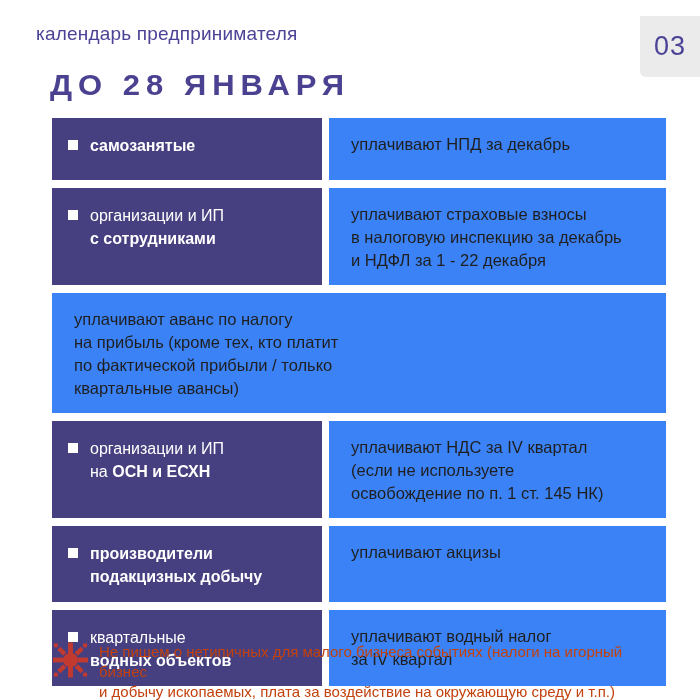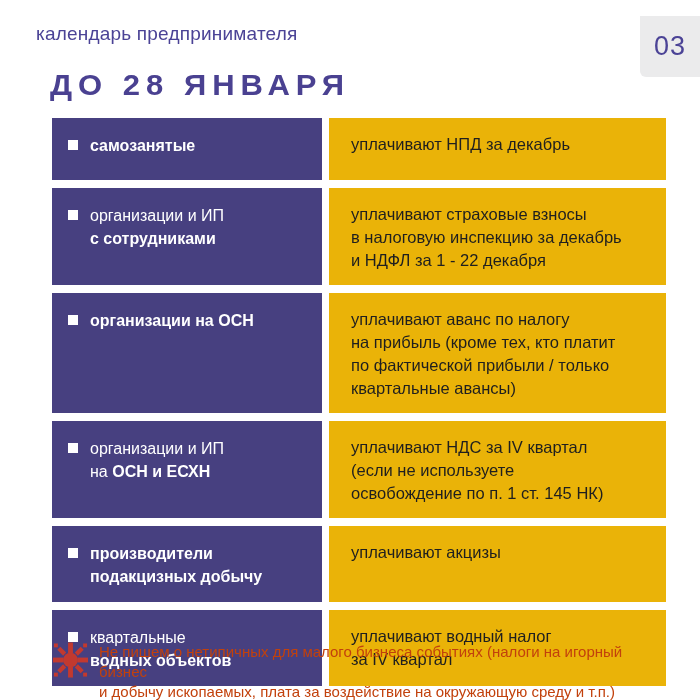--- a/index.html
+++ b/index.html
@@ -43,21 +43,21 @@
 
   .cell-left{
     width:270px;box-sizing:border-box;background:#474080;color:#ffffff;
     padding:16px 14px 14px 16px;display:flex;gap:12px;align-items:flex-start;
   }
   .bullet{width:10px;height:10px;background:#ffffff;flex:0 0 auto;margin-top:6px;}
   .cell-left .line{font-size:16px;line-height:23px;}
   .cell-left .b{font-weight:bold;}
 
   .cell-right{
-    flex:1;box-sizing:border-box;background:#eab308;color:#1f1f1f;
+    flex:1;box-sizing:border-box;background:#3b82f6;color:#1f1f1f;
     padding:15px 16px 13px 22px;
   }
   .cell-right .line{font-size:16.5px;line-height:23px;}
 
   
   .footnote{position:absolute;left:52px;top:641px;display:flex;gap:10px;align-items:flex-start;width:616px;}
   .star{flex:0 0 auto;width:37px;height:38px;display:block;}
   .note-text{padding-top:1px;}
   .note-text .nline{font-size:15px;line-height:20px;color:#c2410c;}
 </style>
@@ -94,26 +94,20 @@
             <div class="line"><span class="b">с сотрудниками</span></div>
           </div>
         </div>
         <div class="cell-right">
           <div class="line">уплачивают страховые взносы</div>
           <div class="line">в налоговую инспекцию за декабрь</div>
           <div class="line">и НДФЛ за 1 - 22 декабря</div>
         </div>
       </div>
       <div class="row">
-        <div class="cell-left">
-          <span class="bullet"></span>
-          <div>
-            <div class="line"><span class="b">организации на ОСН</span></div>
-          </div>
-        </div>
         <div class="cell-right">
           <div class="line">уплачивают аванс по налогу</div>
           <div class="line">на прибыль (кроме тех, кто платит</div>
           <div class="line">по фактической прибыли / только</div>
           <div class="line">квартальные авансы)</div>
         </div>
       </div>
       <div class="row">
         <div class="cell-left">
           <span class="bullet"></span>

